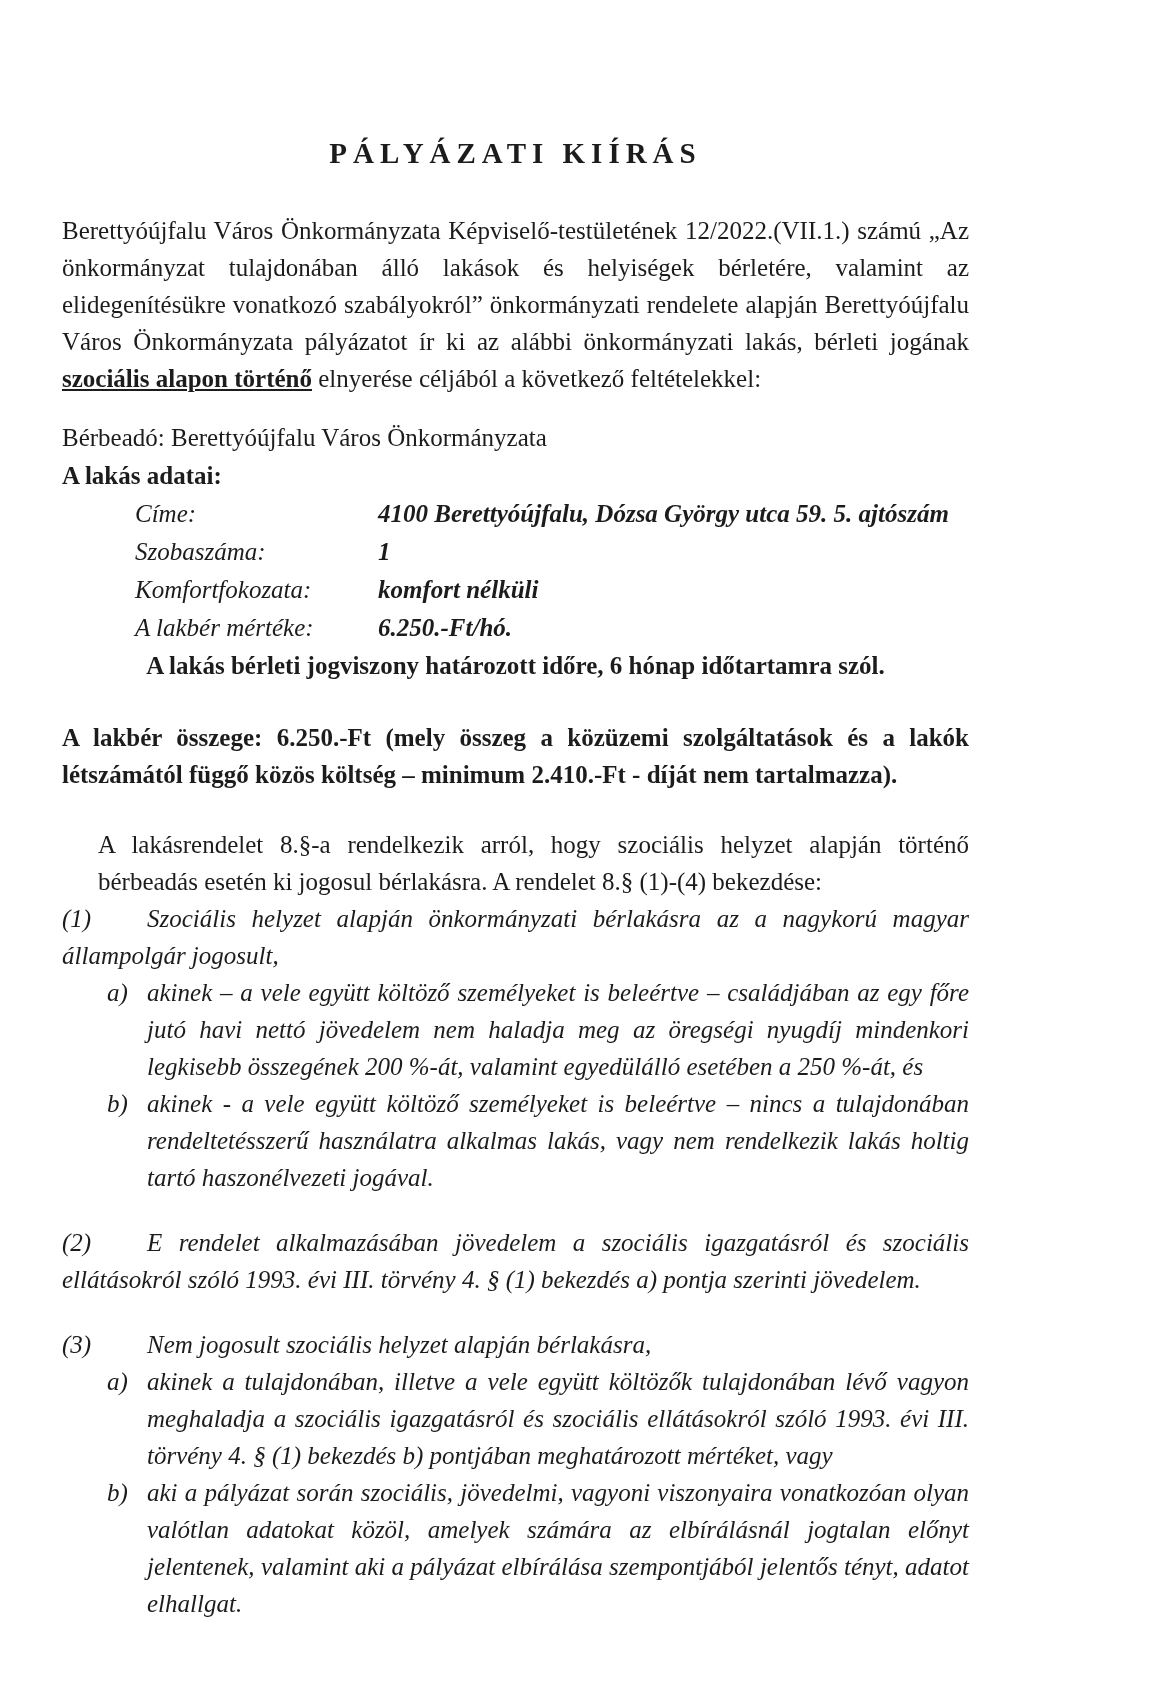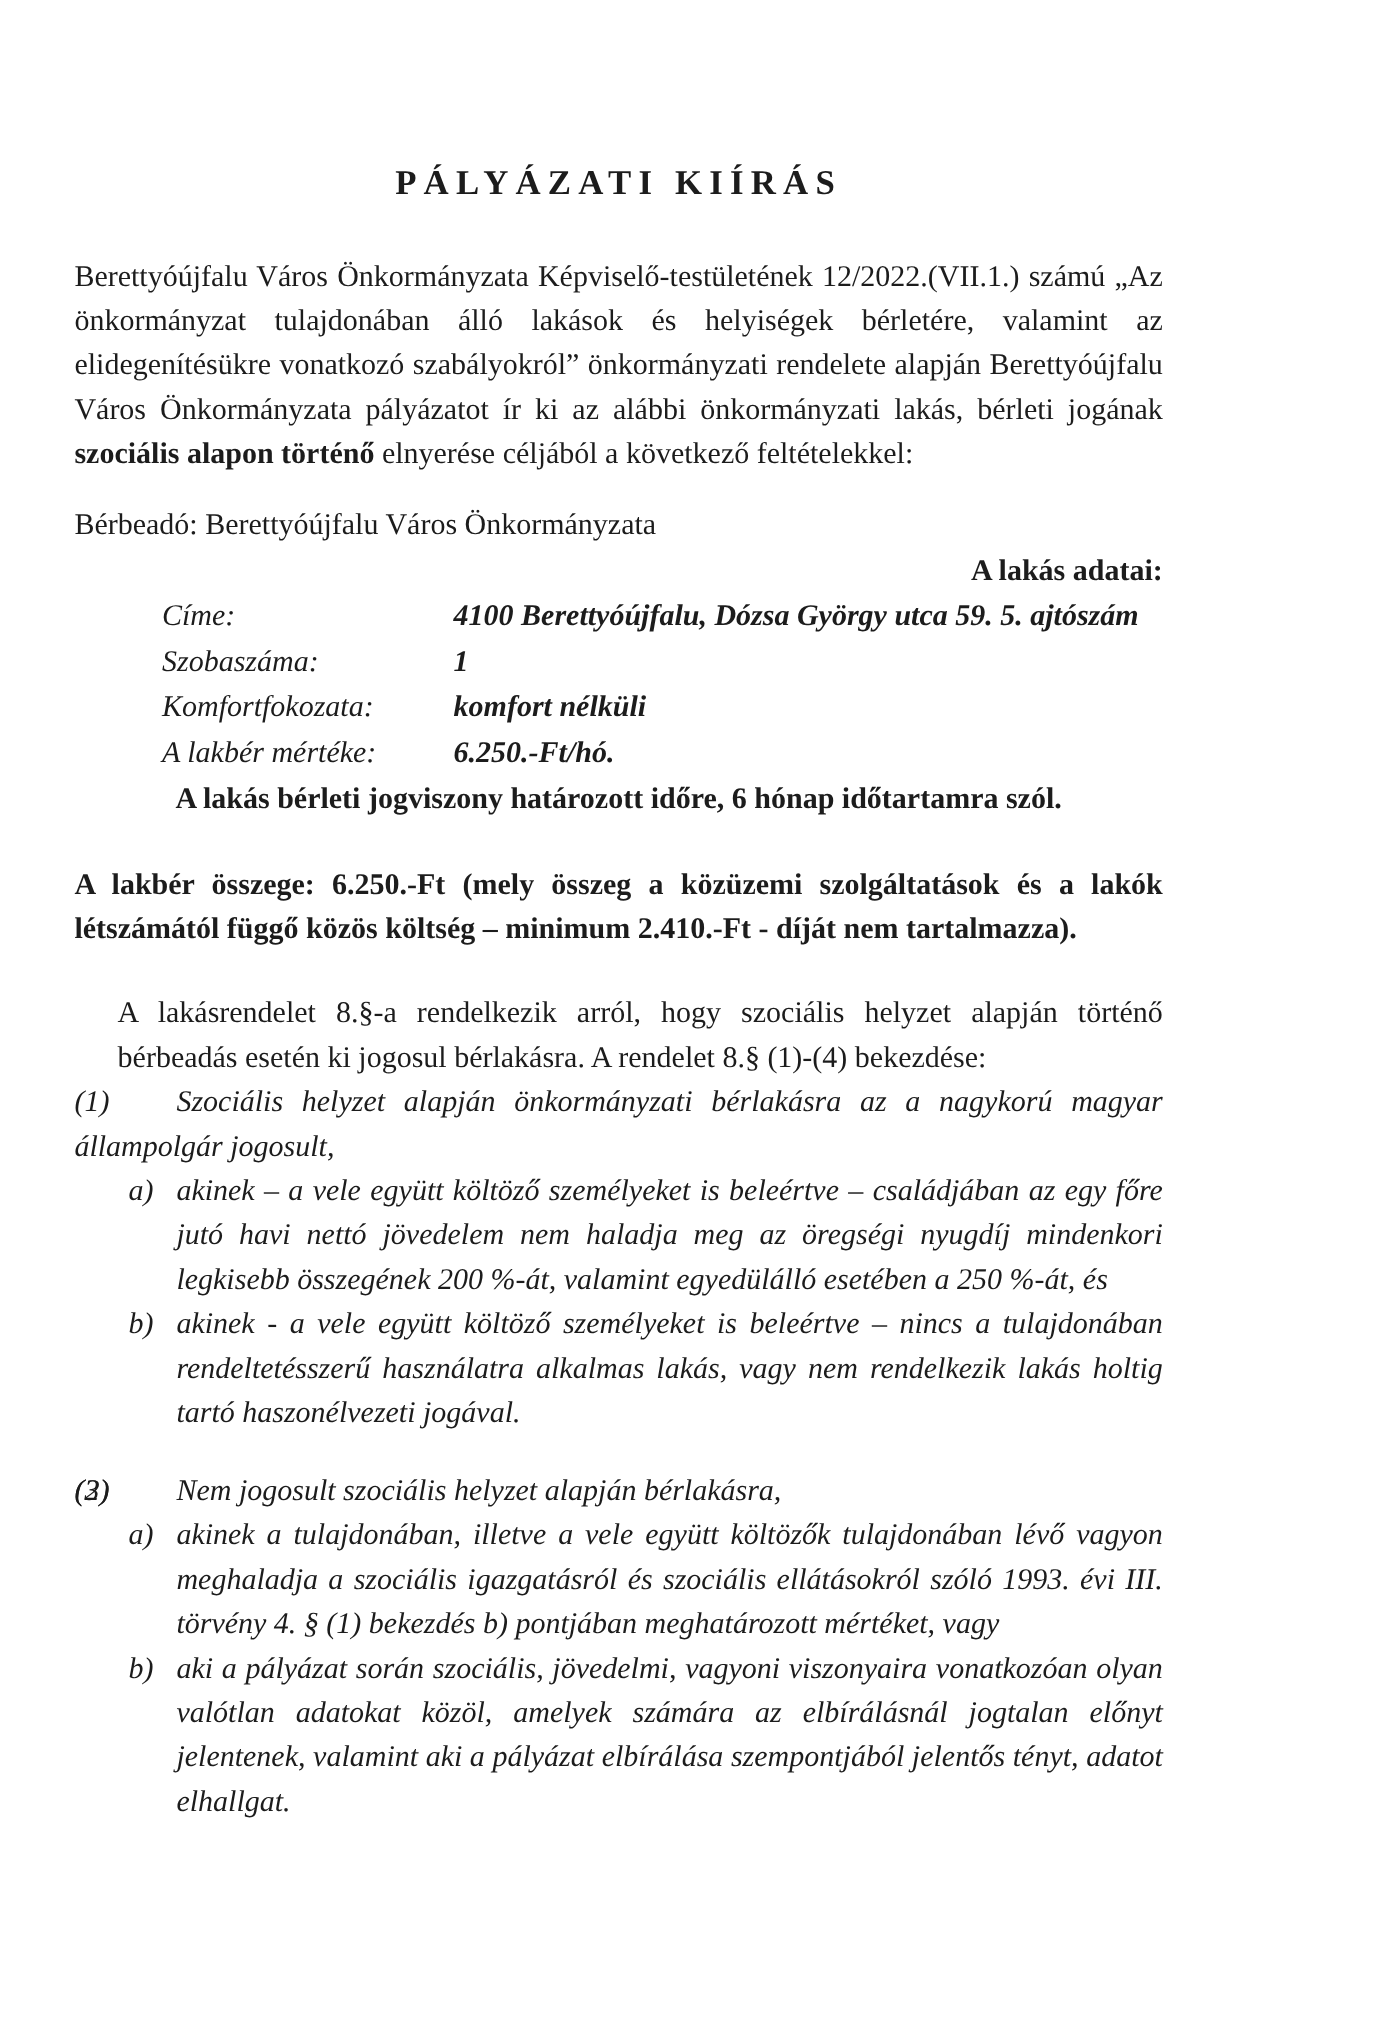--- a/index.html
+++ b/index.html
@@ -31,31 +31,31 @@
   }
   p, .para { margin: 0; }
   .body-text {
     font-size: 25px;
     line-height: 37px;
     text-align: justify;
   }
   .intro { margin-bottom: 22px; }
   .emph {
     font-weight: bold;
+    text-decoration: underline;
   }
   .lessor-line {
     font-size: 25px;
     line-height: 38px;
     text-align: left;
   }
   .details-heading {
     font-size: 25px;
     line-height: 38px;
     font-weight: bold;
-    text-align: right;
   }
   .detail-row {
     margin-left: 73px;
     font-size: 25px;
     line-height: 38px;
     font-style: italic;
   }
   .detail-label {
     display: inline-block;
     width: 243px;
@@ -138,21 +138,21 @@
     <span class="clause-num">(1)</span><span>Szociális helyzet alapján önkormányzati bérlakásra az a nagykorú magyar állampolgár jogosult,</span>
   </div>
   <div class="subclause">
     <span class="sub-letter">a)</span><span>akinek – a vele együtt költöző személyeket is beleértve – családjában az egy főre jutó havi nettó jövedelem nem haladja meg az öregségi nyugdíj mindenkori legkisebb összegének 200 %-át, valamint egyedülálló esetében a 250 %-át, és</span>
   </div>
   <div class="subclause">
     <span class="sub-letter">b)</span><span>akinek - a vele együtt költöző személyeket is beleértve – nincs a tulajdonában rendeltetésszerű használatra alkalmas lakás, vagy nem rendelkezik lakás holtig tartó haszonélvezeti jogával.</span>
   </div>
 
   <div class="clause clause-gap">
-    <span class="clause-num">(2)</span>
+    <span class="clause-num">(2)</span><span>E rendelet alkalmazásában jövedelem a szociális igazgatásról és szociális ellátásokról szóló 1993. évi III. törvény 4. § (1) bekezdés a) pontja szerinti jövedelem.</span>
   </div>
 
   <div class="clause clause-gap">
     <span class="clause-num">(3)</span><span>Nem jogosult szociális helyzet alapján bérlakásra,</span>
   </div>
   <div class="subclause">
     <span class="sub-letter">a)</span><span>akinek a tulajdonában, illetve a vele együtt költözők tulajdonában lévő vagyon meghaladja a szociális igazgatásról és szociális ellátásokról szóló 1993. évi III. törvény 4. § (1) bekezdés b) pontjában meghatározott mértéket, vagy</span>
   </div>
   <div class="subclause">
     <span class="sub-letter">b)</span><span>aki a pályázat során szociális, jövedelmi, vagyoni viszonyaira vonatkozóan olyan valótlan adatokat közöl, amelyek számára az elbírálásnál jogtalan előnyt jelentenek, valamint aki a pályázat elbírálása szempontjából jelentős tényt, adatot elhallgat.</span>

